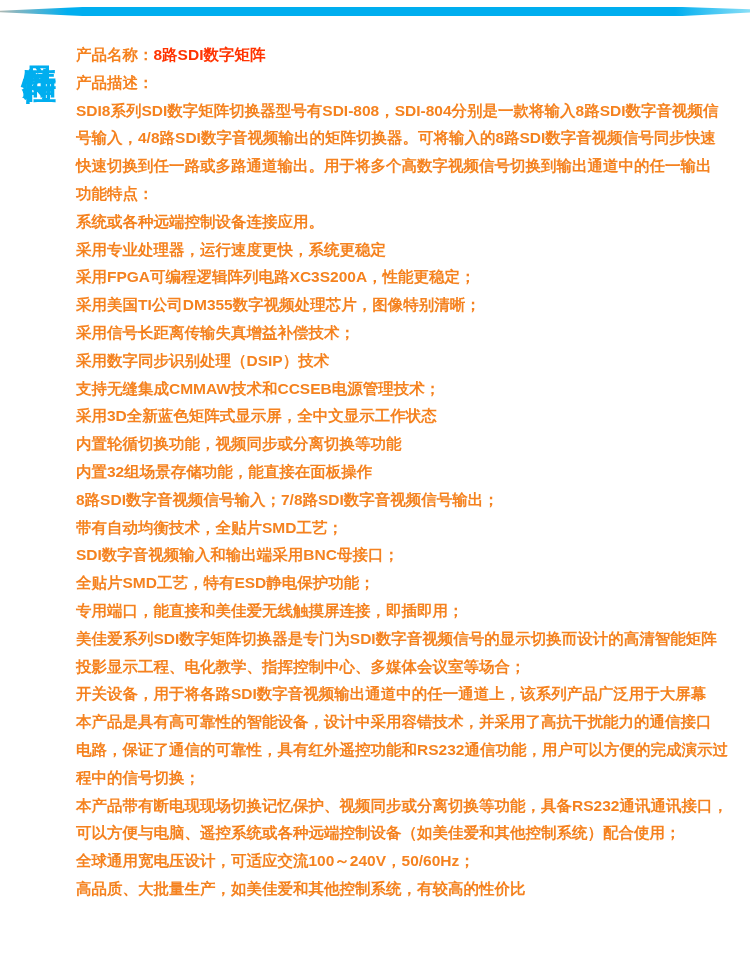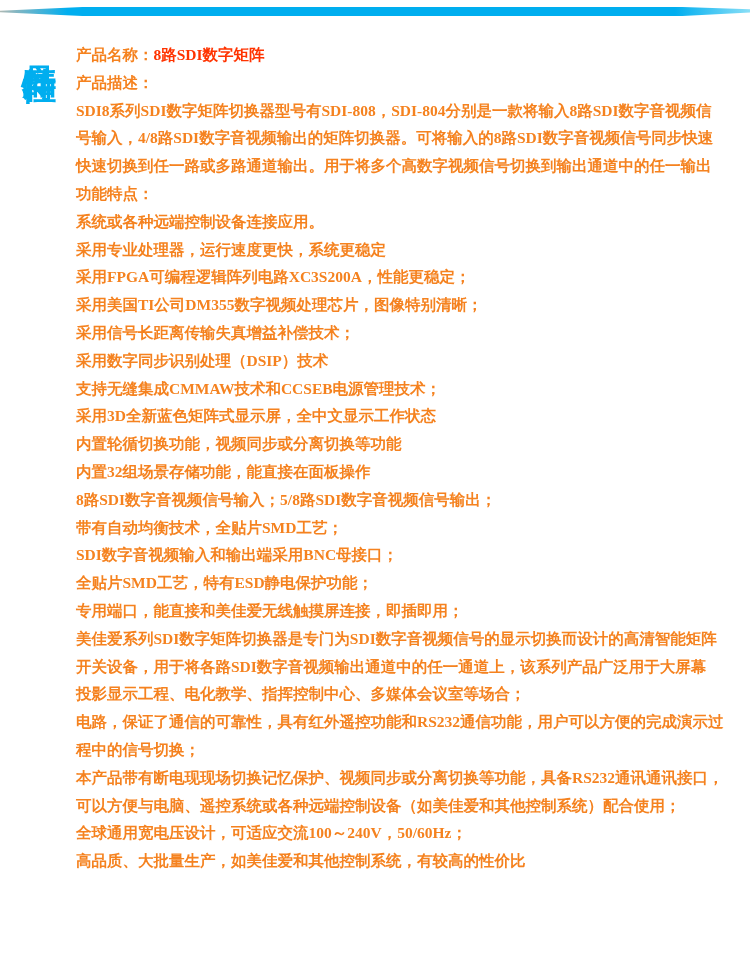--- a/index.html
+++ b/index.html
@@ -25,21 +25,21 @@
     writing-mode:vertical-rl;text-orientation:upright;
     font-size:34px;font-weight:700;line-height:1.08;
     letter-spacing:2px;color:var(--accent);
     font-family:"DejaVu Sans","Liberation Sans",sans-serif;
   }
 
   .content{
     position:absolute;left:76px;top:41px;width:662px;
     font-size:15.5px;line-height:27.8px;font-weight:700;
     color:var(--body-text);
-    font-family:Liberation Serif, serif;
+    font-family:Liberation Sans, sans-serif;
     white-space:nowrap;
   }
   .line{height:27.8px;}
   .name-value{color:var(--name-red);}
 </style>
 </head>
 <body>
 
 <div class="page">
 
@@ -60,28 +60,29 @@
         <div class="line">系统或各种远端控制设备连接应用。</div>
         <div class="line">采用专业处理器，运行速度更快，系统更稳定</div>
         <div class="line">采用FPGA可编程逻辑阵列电路XC3S200A，性能更稳定；</div>
         <div class="line">采用美国TI公司DM355数字视频处理芯片，图像特别清晰；</div>
         <div class="line">采用信号长距离传输失真增益补偿技术；</div>
         <div class="line">采用数字同步识别处理（DSIP）技术</div>
         <div class="line">支持无缝集成CMMAW技术和CCSEB电源管理技术；</div>
         <div class="line">采用3D全新蓝色矩阵式显示屏，全中文显示工作状态</div>
         <div class="line">内置轮循切换功能，视频同步或分离切换等功能</div>
         <div class="line">内置32组场景存储功能，能直接在面板操作</div>
-        <div class="line">8路SDI数字音视频信号输入；5/8路SDI数字音视频信号输出；</div>
+        <div class="line">8路SDI数字音视频信号输入；7/8路SDI数字音视频信号输出；</div>
         <div class="line">带有自动均衡技术，全贴片SMD工艺；</div>
         <div class="line">SDI数字音视频输入和输出端采用BNC母接口；</div>
         <div class="line">全贴片SMD工艺，特有ESD静电保护功能；</div>
         <div class="line">专用端口，能直接和美佳爱无线触摸屏连接，即插即用；</div>
         <div class="line">美佳爱系列SDI数字矩阵切换器是专门为SDI数字音视频信号的显示切换而设计的高清智能矩阵</div>
+        <div class="line">投影显示工程、电化教学、指挥控制中心、多媒体会议室等场合；</div>
         <div class="line">开关设备，用于将各路SDI数字音视频输出通道中的任一通道上，该系列产品广泛用于大屏幕</div>
-        <div class="line">投影显示工程、电化教学、指挥控制中心、多媒体会议室等场合；</div>
+        <div class="line">本产品是具有高可靠性的智能设备，设计中采用容错技术，并采用了高抗干扰能力的通信接口</div>
         <div class="line">电路，保证了通信的可靠性，具有红外遥控功能和RS232通信功能，用户可以方便的完成演示过</div>
         <div class="line">程中的信号切换；</div>
         <div class="line">本产品带有断电现现场切换记忆保护、视频同步或分离切换等功能，具备RS232通讯通讯接口，</div>
         <div class="line">可以方便与电脑、遥控系统或各种远端控制设备（如美佳爱和其他控制系统）配合使用；</div>
         <div class="line">全球通用宽电压设计，可适应交流100～240V，50/60Hz；</div>
         <div class="line">高品质、大批量生产，如美佳爱和其他控制系统，有较高的性价比</div>
       </div>
   </div>
 
 </div>

